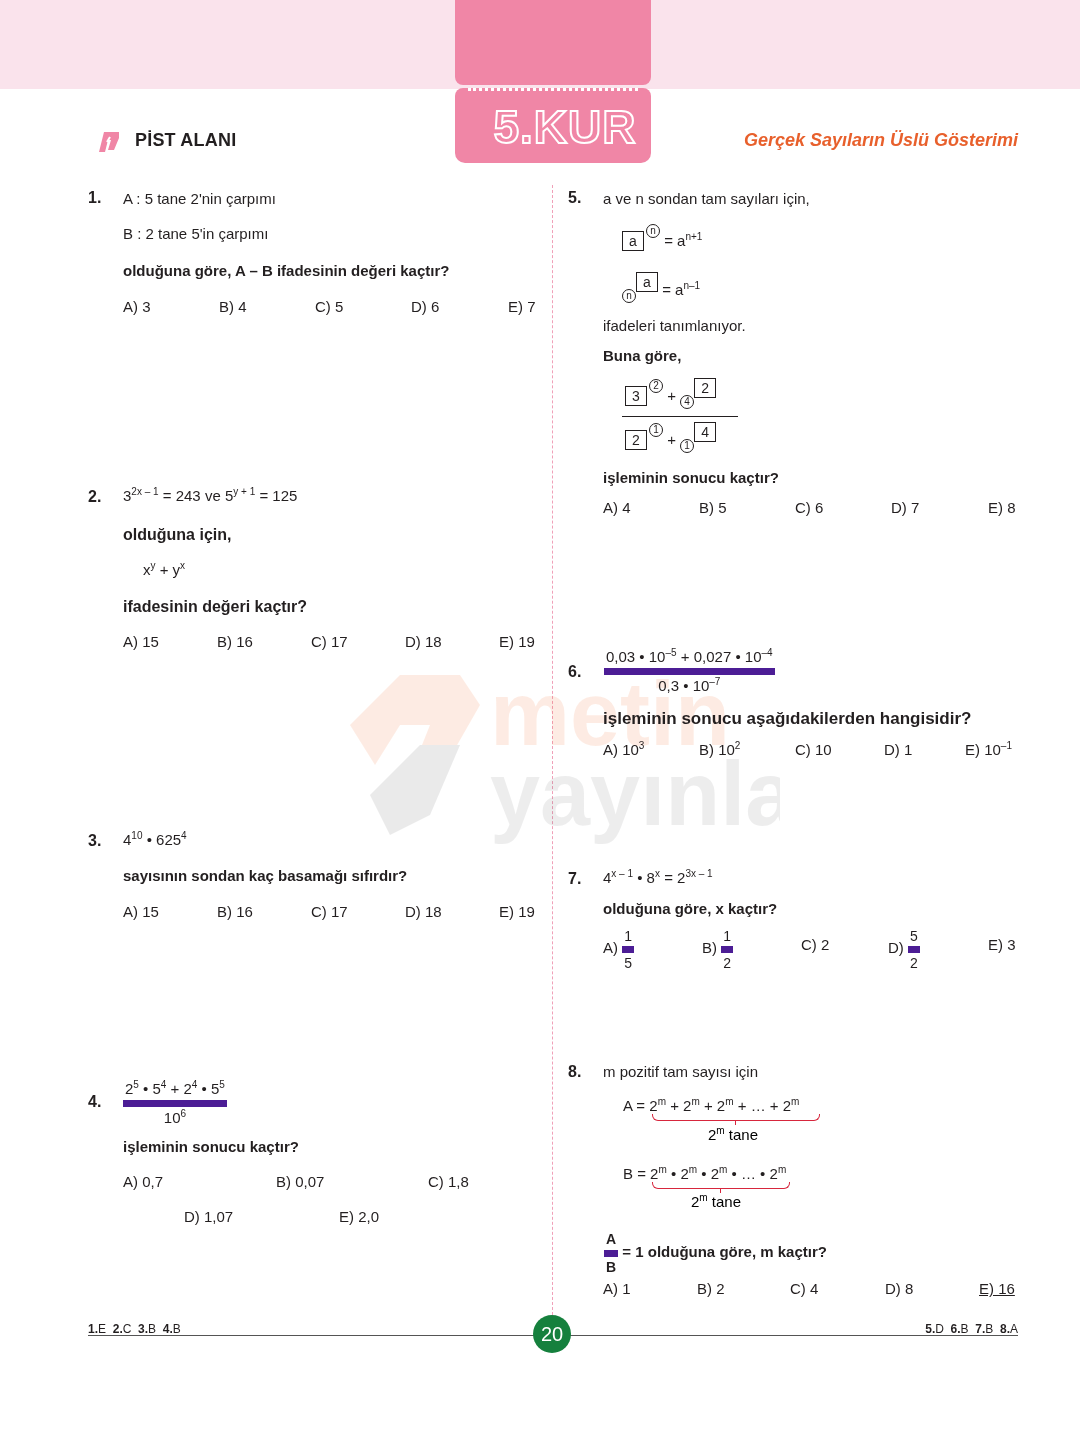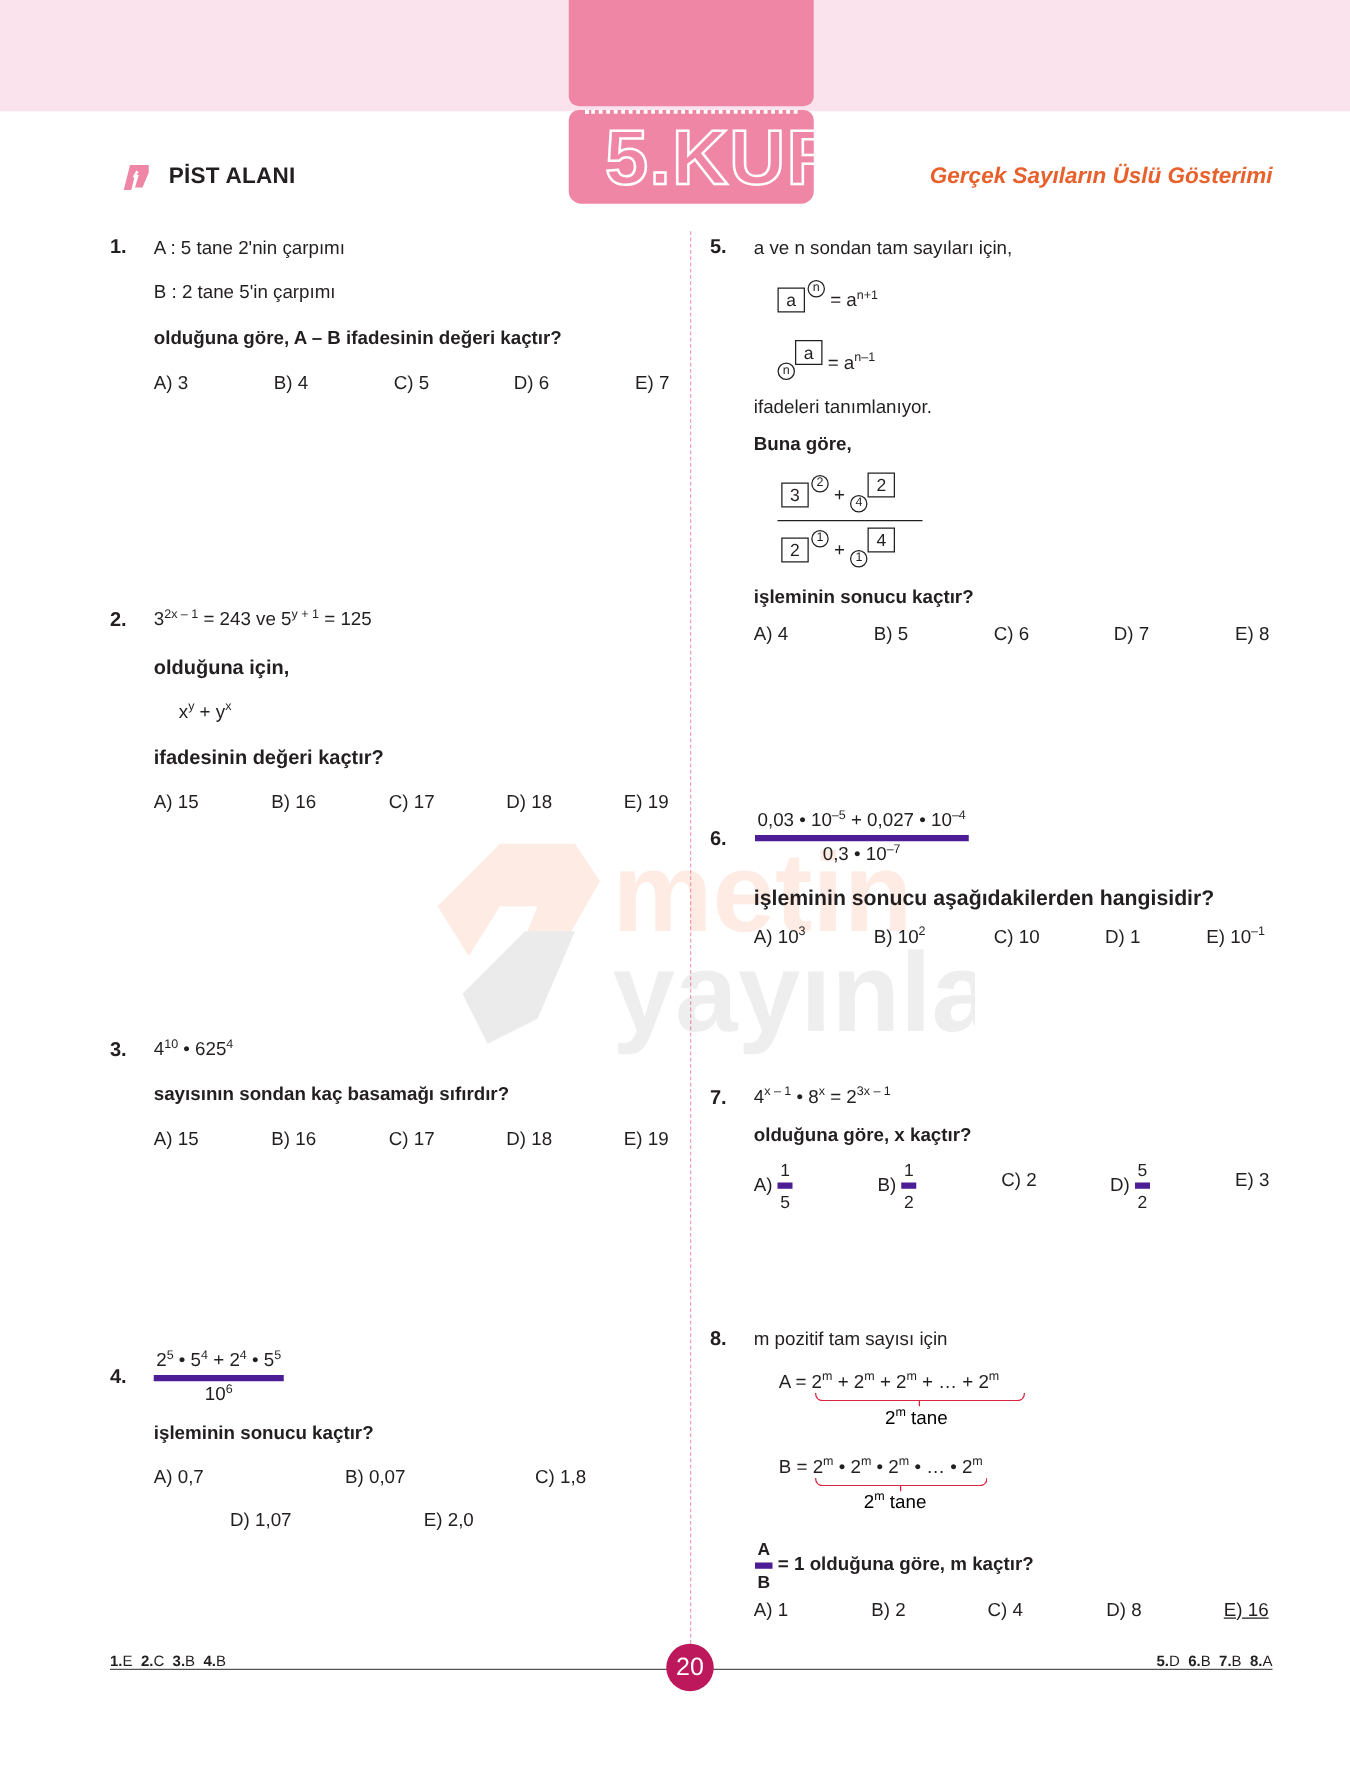--- a/index.html
+++ b/index.html
@@ -3,52 +3,52 @@
 <meta charset="utf-8">
 <style>
   * { box-sizing: border-box; margin: 0; padding: 0; }
   html, body { width: 1080px; height: 1432px; background: #ffffff; overflow: hidden; }
   body { position: relative; font-family: "Liberation Sans", sans-serif; color: #231f20; }
 
   .top-band { position: absolute; left: 0; top: 0; width: 1080px; height: 89px; background: #fae3ec; }
   .tab-upper { position: absolute; left: 455px; top: 0; width: 196px; height: 85px; background: #f086a6; border-radius: 0 0 8px 8px; }
   .tab-lower { position: absolute; left: 455px; top: 88px; width: 196px; height: 75px; background: #f086a6; border-radius: 8px 8px 10px 10px; }
   .tab-perf { position: absolute; left: 468px; top: 88px; width: 170px; height: 0; border-top: 3px dotted #ffffff; }
-  .kur-text { position: absolute; left: 455px; top: 92px; width: 220px; text-align: right; font-size: 62px; font-weight: bold; color: transparent; -webkit-text-stroke: 2px #ffffff; letter-spacing: 1px; line-height: 70px; }
+  .kur-text { position: absolute; left: 455px; top: 92px; width: 220px; text-align: center; font-size: 46px; font-weight: bold; color: transparent; -webkit-text-stroke: 2px #ffffff; letter-spacing: 1px; line-height: 70px; }
 
   .logo { position: absolute; left: 97px; top: 128px; width: 24px; height: 26px; }
   .pist { position: absolute; left: 135px; top: 130px; font-size: 18px; font-weight: bold; color: #231f20; letter-spacing: 0.2px; }
   .topic { position: absolute; right: 62px; top: 130px; font-size: 18px; font-weight: bold; font-style: italic; color: #e8602c; }
 
   .divider { position: absolute; left: 552px; top: 185px; width: 0; height: 1135px; border-left: 1px dashed #f0a0b8; }
 
   .watermark { position: absolute; left: 340px; top: 665px; width: 440px; height: 180px; pointer-events: none; }
 
   .q { position: absolute; font-size: 15px; line-height: 1.2; }
   .qnum { position: absolute; font-weight: bold; font-size: 16px; }
   .line { position: absolute; white-space: nowrap; }
   .bold { font-weight: bold; }
   .opt { position: absolute; white-space: nowrap; font-size: 15px; }
   sup { font-size: 10px; vertical-align: 6px; line-height: 0; }
   .frac { display: inline-block; vertical-align: middle; text-align: center; }
-  .frac .num { display: block; border-bottom: 5px solid #4c1d95; padding: 0 2px 2px; }
+  .frac .num { display: block; border-bottom: 7px solid #4c1d95; padding: 0 2px 2px; }
   .frac .den { display: block; padding-top: 2px; }
 
   .box { display: inline-block; border: 1.5px solid #231f20; width: 22px; height: 20px; text-align: center; line-height: 18px; font-size: 14px; }
   .circ { display: inline-block; border: 1.5px solid #231f20; border-radius: 50%; width: 14px; height: 14px; text-align: center; line-height: 11px; font-size: 10px; }
 
   .red { color: #000000; }
   .brace { position: absolute; border: 1.5px solid #d7263d; border-top: none; height: 7px; border-radius: 0 0 6px 6px; }
   .brace-tick { position: absolute; width: 0; height: 5px; border-left: 1.5px solid #d7263d; }
 
   .footer-line { position: absolute; left: 88px; top: 1335px; width: 930px; height: 0; border-top: 1px solid #555; }
   .ans-left { position: absolute; left: 88px; top: 1322px; font-size: 12px; }
   .ans-right { position: absolute; right: 62px; top: 1322px; font-size: 12px; }
   .ans-left b, .ans-right b { font-weight: bold; }
-  .page-num { position: absolute; left: 533px; top: 1315px; width: 38px; height: 38px; border-radius: 50%; background: #be185d; color: #ffffff; text-align: center; line-height: 38px; font-size: 20px; }
+  .page-num { position: absolute; left: 533px; top: 1315px; width: 38px; height: 38px; border-radius: 50%; background: #15803d; color: #ffffff; text-align: center; line-height: 38px; font-size: 20px; }
 </style>
 </head>
 <body>
 
 <div class="top-band"></div>
 <div class="tab-upper"></div>
 <div class="tab-lower"></div>
 <div class="tab-perf"></div>
 <div class="kur-text">5.KUR</div>
 

